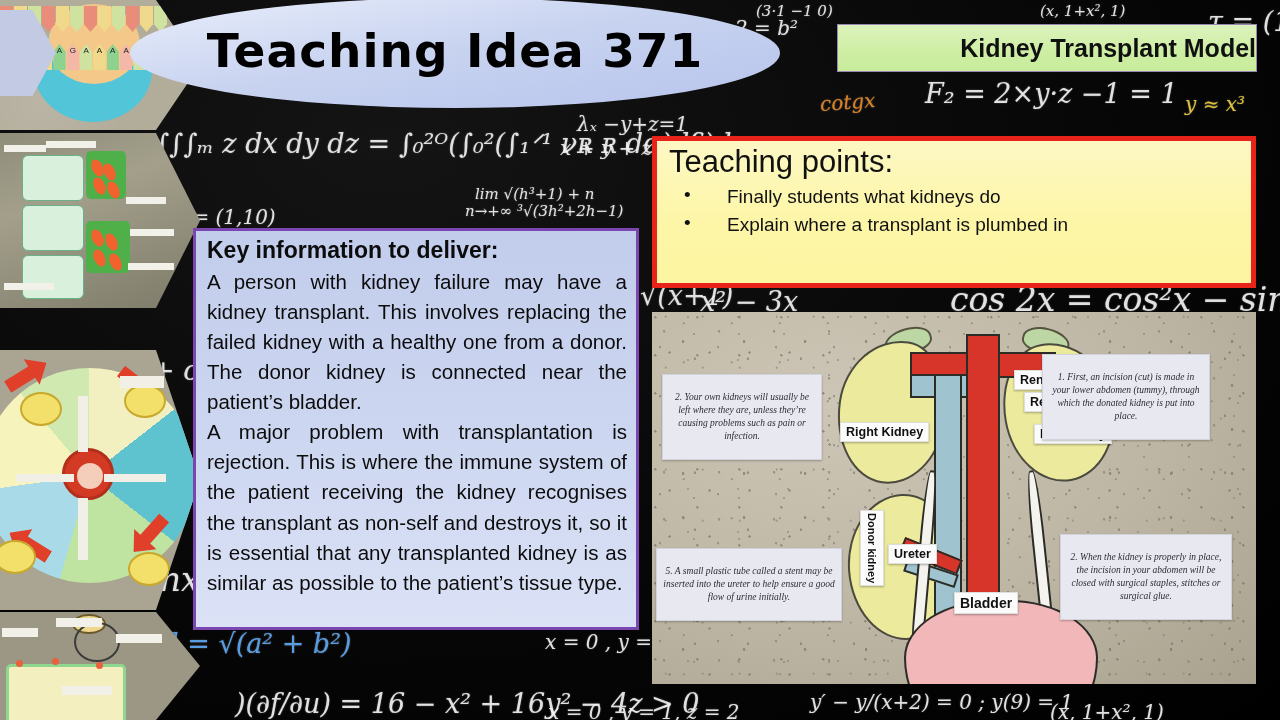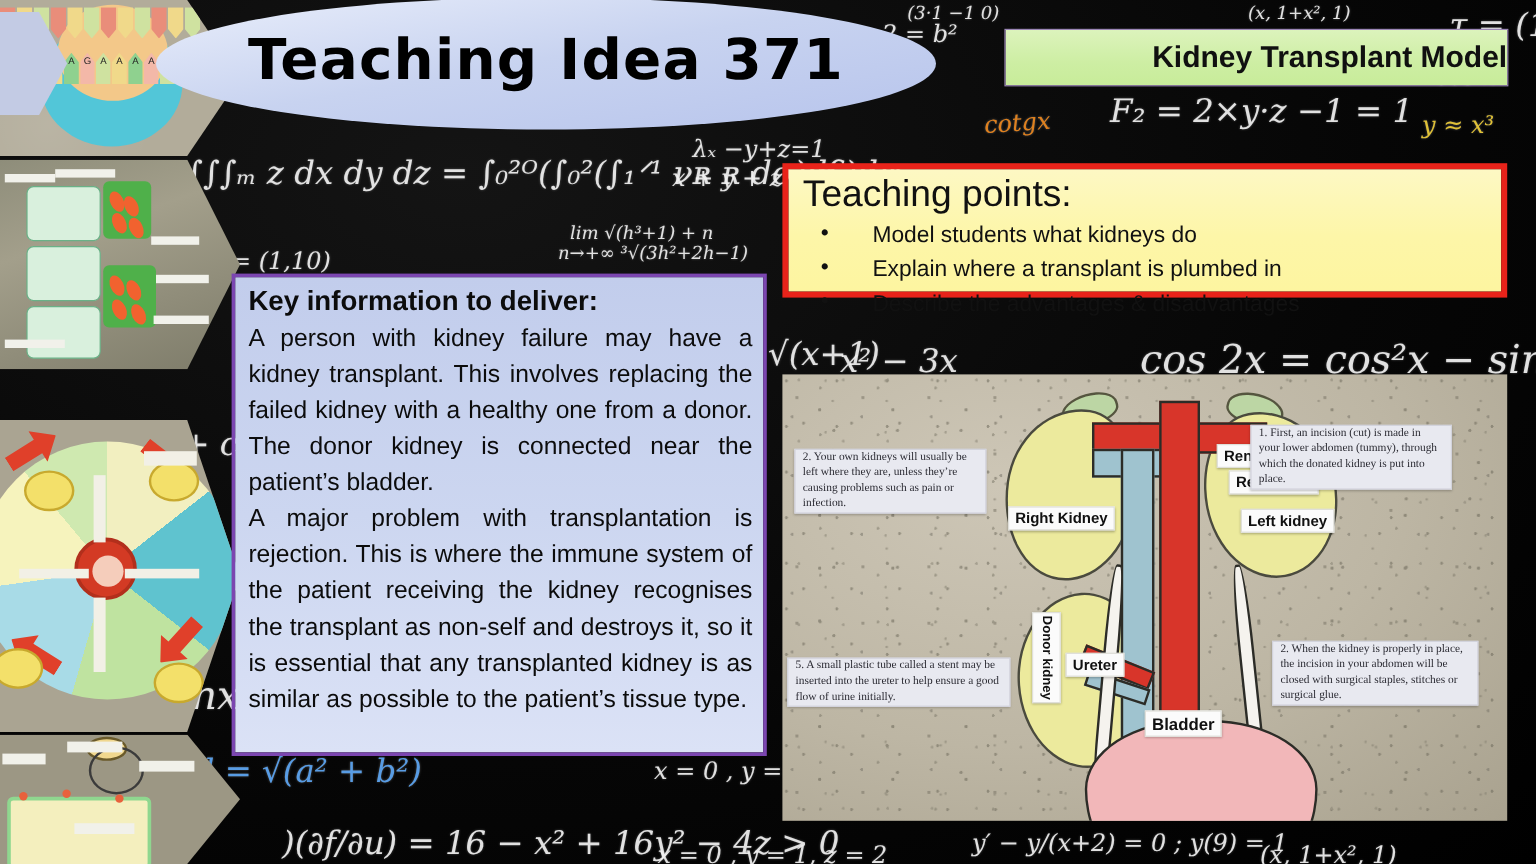--- a/index.html
+++ b/index.html
@@ -178,21 +178,21 @@
     display:flex; align-items:center; justify-content:flex-end;margin-left:37px;
   }
   .green-box span {
     font-size: 25px; font-weight: 700; color:#101010;
     font-family:"Liberation Sans", sans-serif;
   }
 
   
   .tp-box {
     position:absolute; left:652px; top:136px;
-    width:604px; height:112px;
+    width:604px; height:152px;
     background: linear-gradient(180deg,#fdf8c4 0%, #fdf6a8 55%, #fdf5a0 100%);
     border:5px solid #e8231a;
     padding: 5px 16px 0 12px;
   }
   .tp-title {
     font-size: 31px; color:#111; line-height:1.05;
     font-family:"Liberation Sans", sans-serif;
     margin-bottom: 4px;
   }
   .tp-list { list-style:none; }
@@ -319,24 +319,25 @@
     font-family:"Liberation Sans", sans-serif;
     font-weight:700; font-size:12.5px;
     padding:2px 5px; white-space:nowrap;
     box-shadow:0 1px 2px rgba(0,0,0,.30);
     border:1px solid #dfdfd9;
   }
   .plabel.vert { writing-mode: vertical-rl; font-size:11px; }
   .pcard {
     position:absolute; background:#e8e9f0; color:#2b2b33;
     font-family:"Liberation Serif", serif;
-    font-size:9.5px; line-height:1.38;
-    padding:0 6px;
+    font-style:italic; font-size:9.5px; line-height:1.38;
+    padding:16px 6px;
     box-shadow:0 1px 2px rgba(0,0,0,.25);
     border:1px solid #d2d3dc;
+    text-align:center;
   }
 </style>
 </head>
 <body>
 
 <div id="slide">
 
   <div class="chalkboard">
     <span class="chalk sm" style="left:756px;  top:2px;">(3·1 −1 0)</span>
     <span class="chalk md" style="left:735px;  top:16px;">2 = b²</span>
@@ -482,23 +483,22 @@
     <span class="title-text">Teaching Idea 371</span>
   </div>
 
   <div class="green-box">
     <span>Kidney Transplant Model</span>
   </div>
 
   <div class="tp-box">
     <div class="tp-title">Teaching points:</div>
     <ul class="tp-list">
-      <li>Model students what kidneys do</li>
+      <li>Finally students what kidneys do</li>
       <li>Explain where a transplant is plumbed in</li>
-      <li>Describe the advantages &amp; disadvantages</li>
     </ul>
   </div>
 
   <div class="key-box">
     <div class="key-title">Key information to deliver:</div>
     <p class="key-para">A person with kidney failure may have a kidney transplant. This involves replacing the failed kidney with a healthy one from a donor. The donor kidney is connected near the patient’s bladder.</p>
     <p class="key-para">A major problem with transplantation is rejection. This is where the immune system of the patient receiving the kidney recognises the transplant as non-self and destroys it, so it is essential that any transplanted kidney is as similar as possible to the patient’s tissue type.</p>
   </div>
 
   <div class="model-photo">

